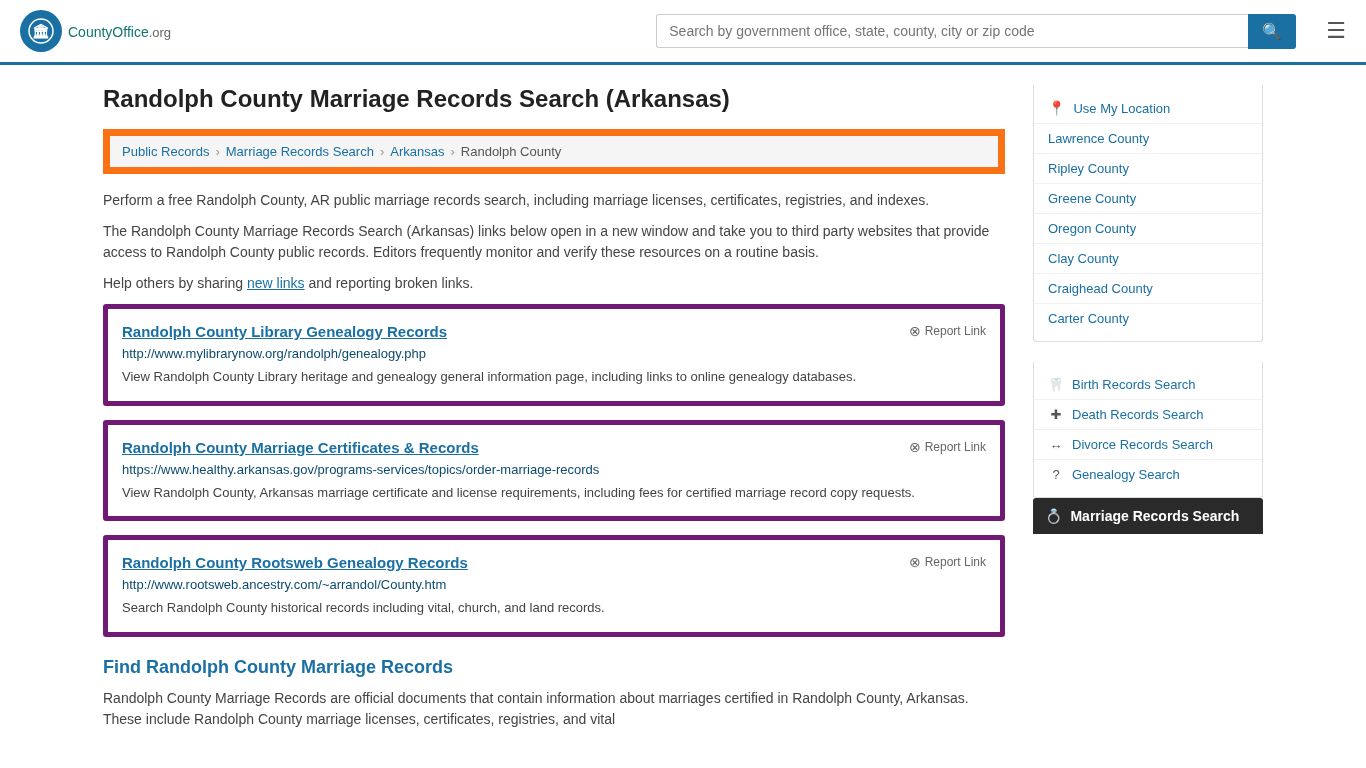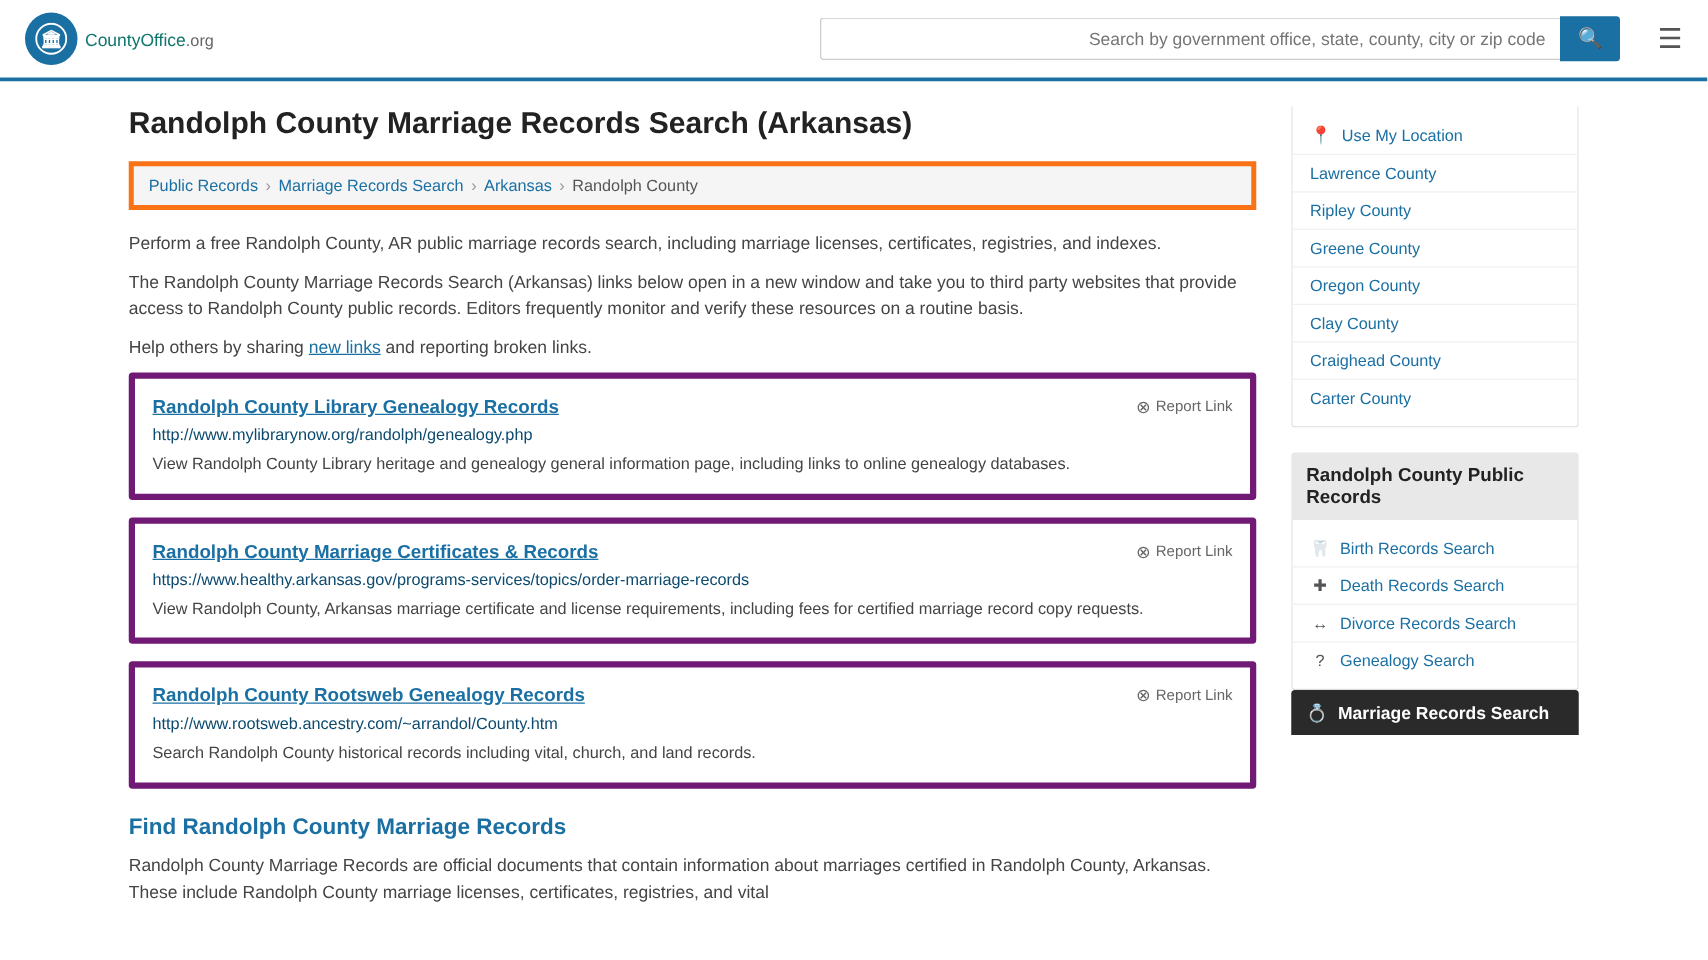--- a/index.html
+++ b/index.html
@@ -50,21 +50,20 @@
     }
     #search-input {
       flex: 1;
       padding: 8px 12px;
       border: 1px solid #ccc;
       border-right: none;
       border-radius: 3px 0 0 3px;
       font-size: 14px;
       color: #999;
       outline: none;
-      text-align: right;
     }
     #search-btn {
       background: #1a6fa3;
       border: none;
       padding: 8px 14px;
       border-radius: 0 3px 3px 0;
       cursor: pointer;
       color: white;
       font-size: 16px;
     }
@@ -93,21 +92,21 @@
     }
     #page-title {
       font-size: 24px;
       font-weight: bold;
       color: #222;
       margin-bottom: 16px;
     }
     #breadcrumb {
       background: #f5f5f5;
       padding: 8px 12px;
-      border: 4px solid #f97316;
+      border: 7px solid #f97316;
       font-size: 13px;
       color: #555;
       margin-bottom: 16px;
       display: flex;
       gap: 6px;
       align-items: center;
       flex-wrap: wrap;
     }
     #breadcrumb a {
       color: #1a6fa3;
@@ -361,21 +360,20 @@
         <div class="sidebar-item">
           <a href="#">Craighead County</a>
         </div>
         <div class="sidebar-item">
           <a href="#">Carter County</a>
         </div>
       </div>
     </div>
 
     <div class="sidebar-box sidebar-public-records">
-      <div class="sidebar-header">Randolph County Public Records</div>
       <div class="sidebar-content">
 
         <div class="sidebar-item">
           <span class="sidebar-icon">🦷</span>
           <span class="sidebar-item-label">Birth Records Search</span>
         </div>
         <div class="sidebar-item">
           <span class="sidebar-icon">✚</span>
           <span class="sidebar-item-label">Death Records Search</span>
         </div>

